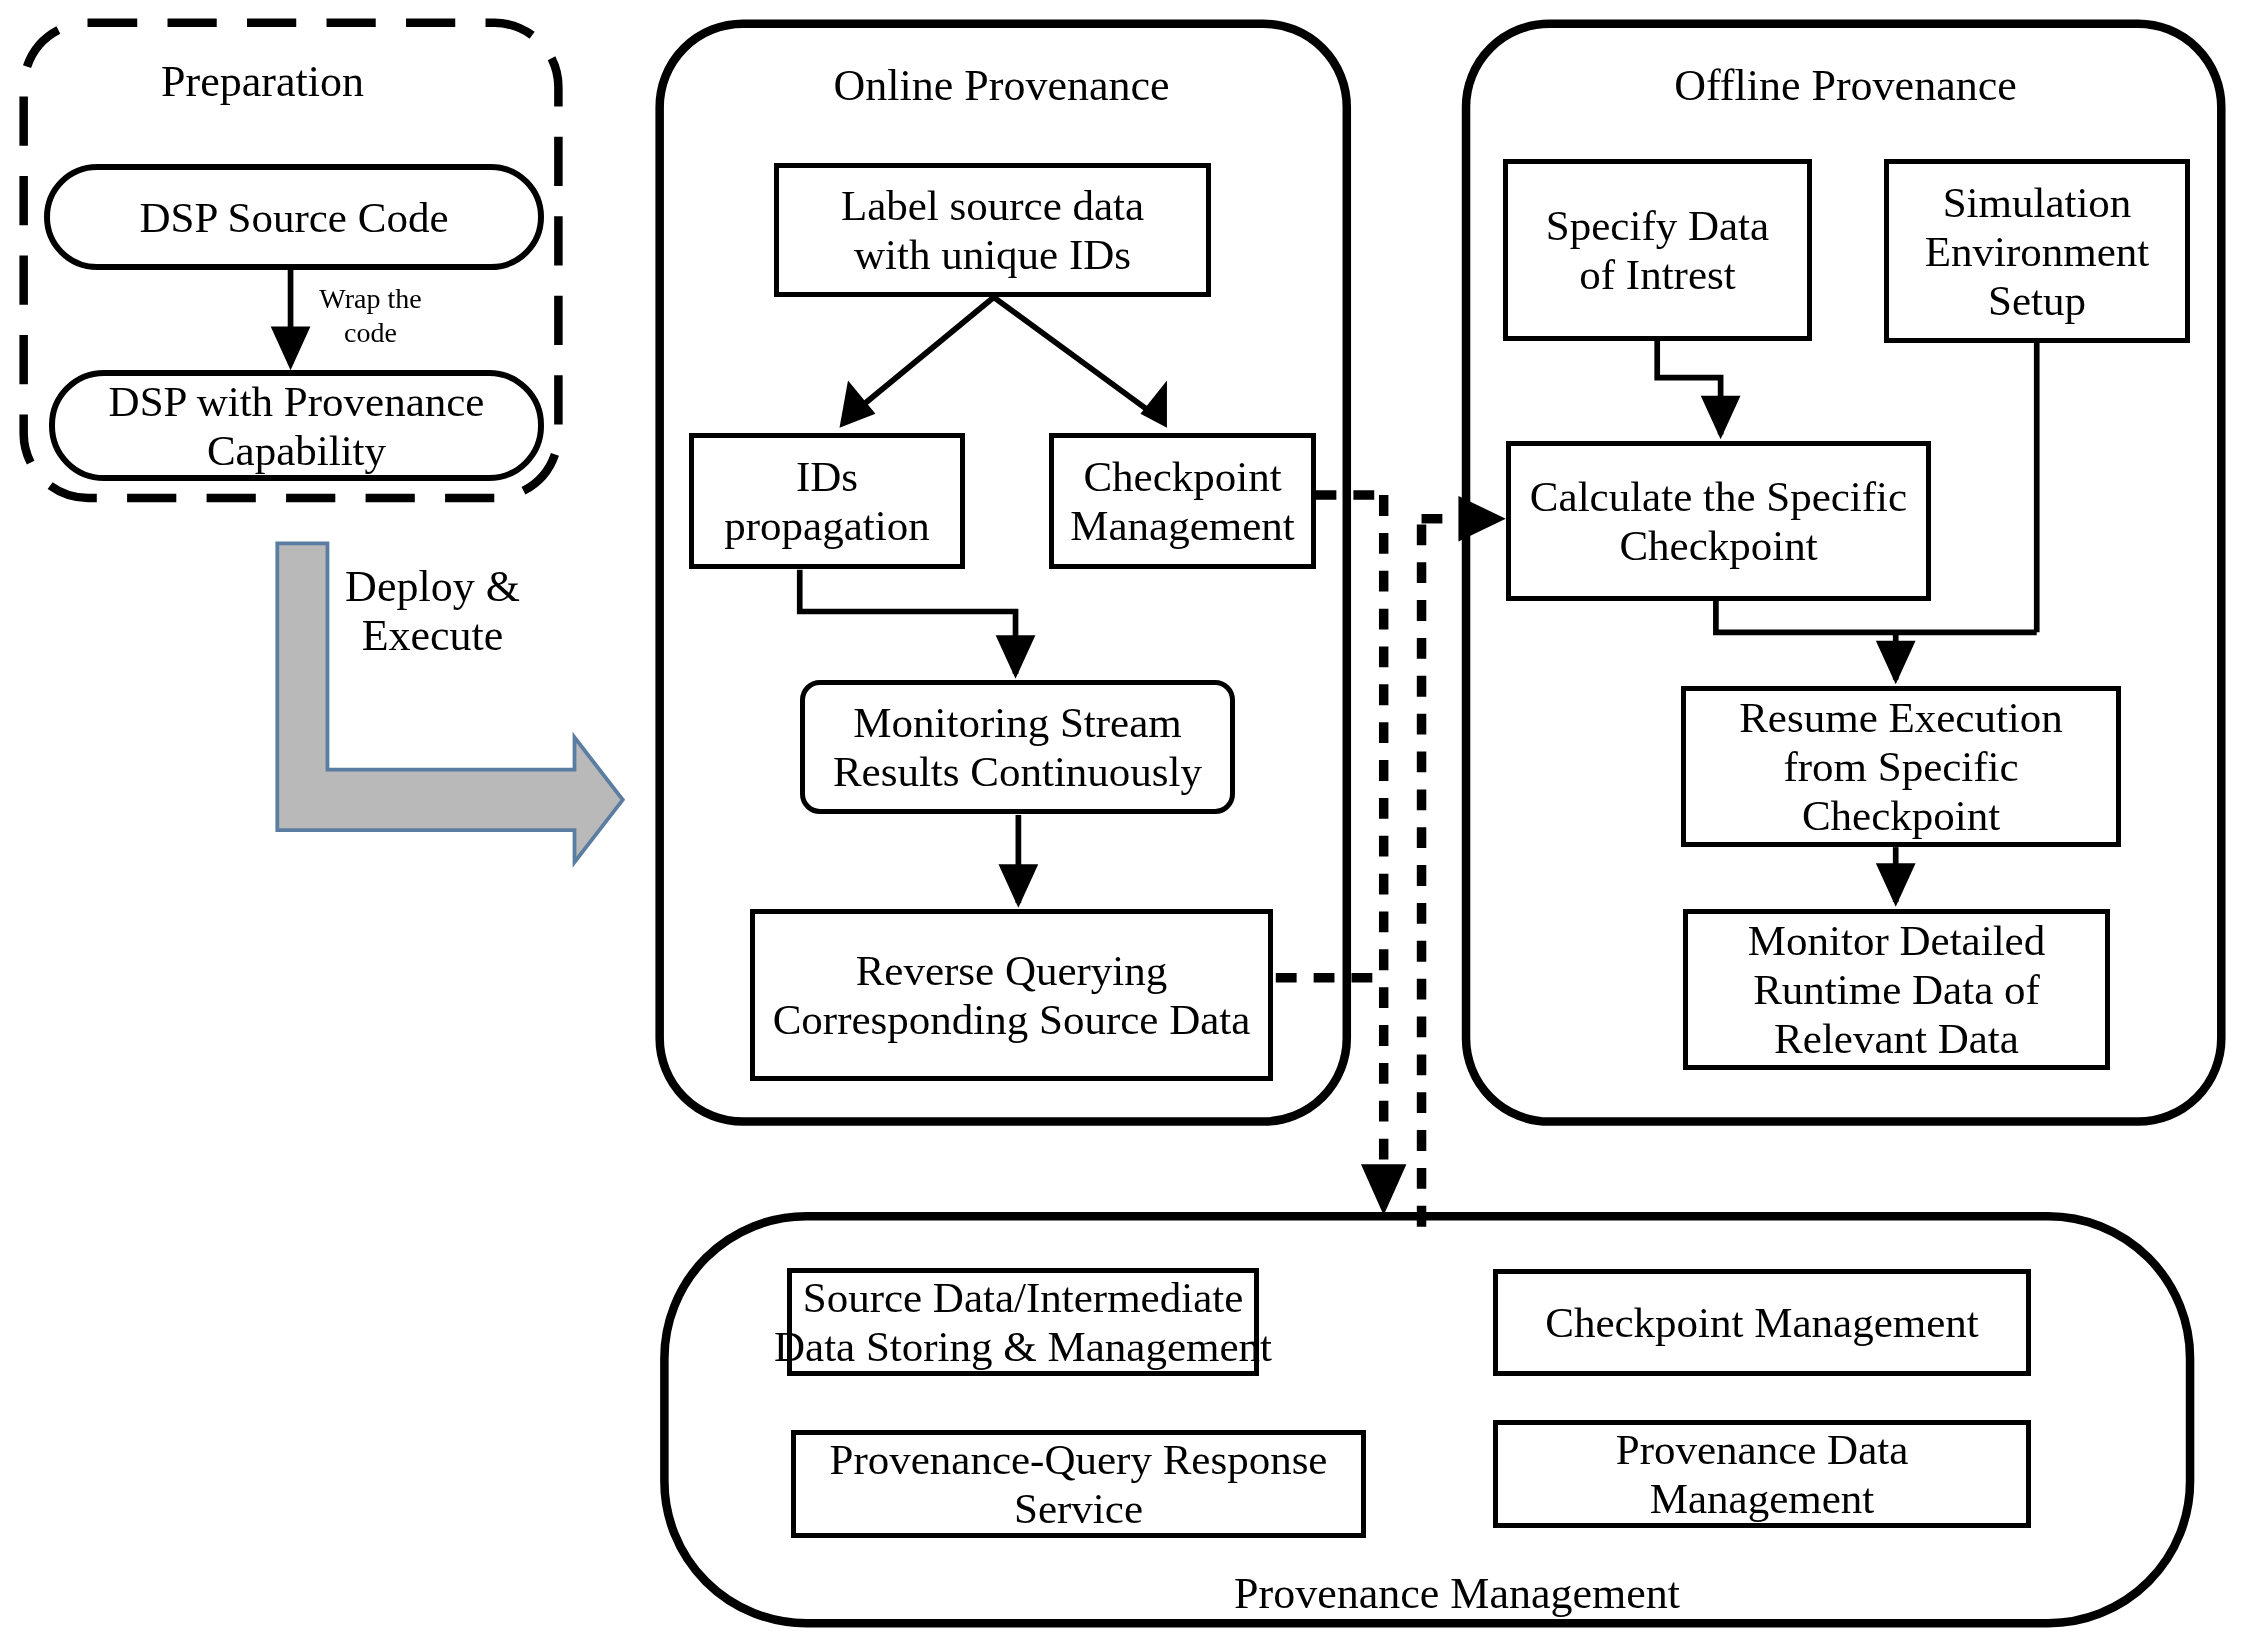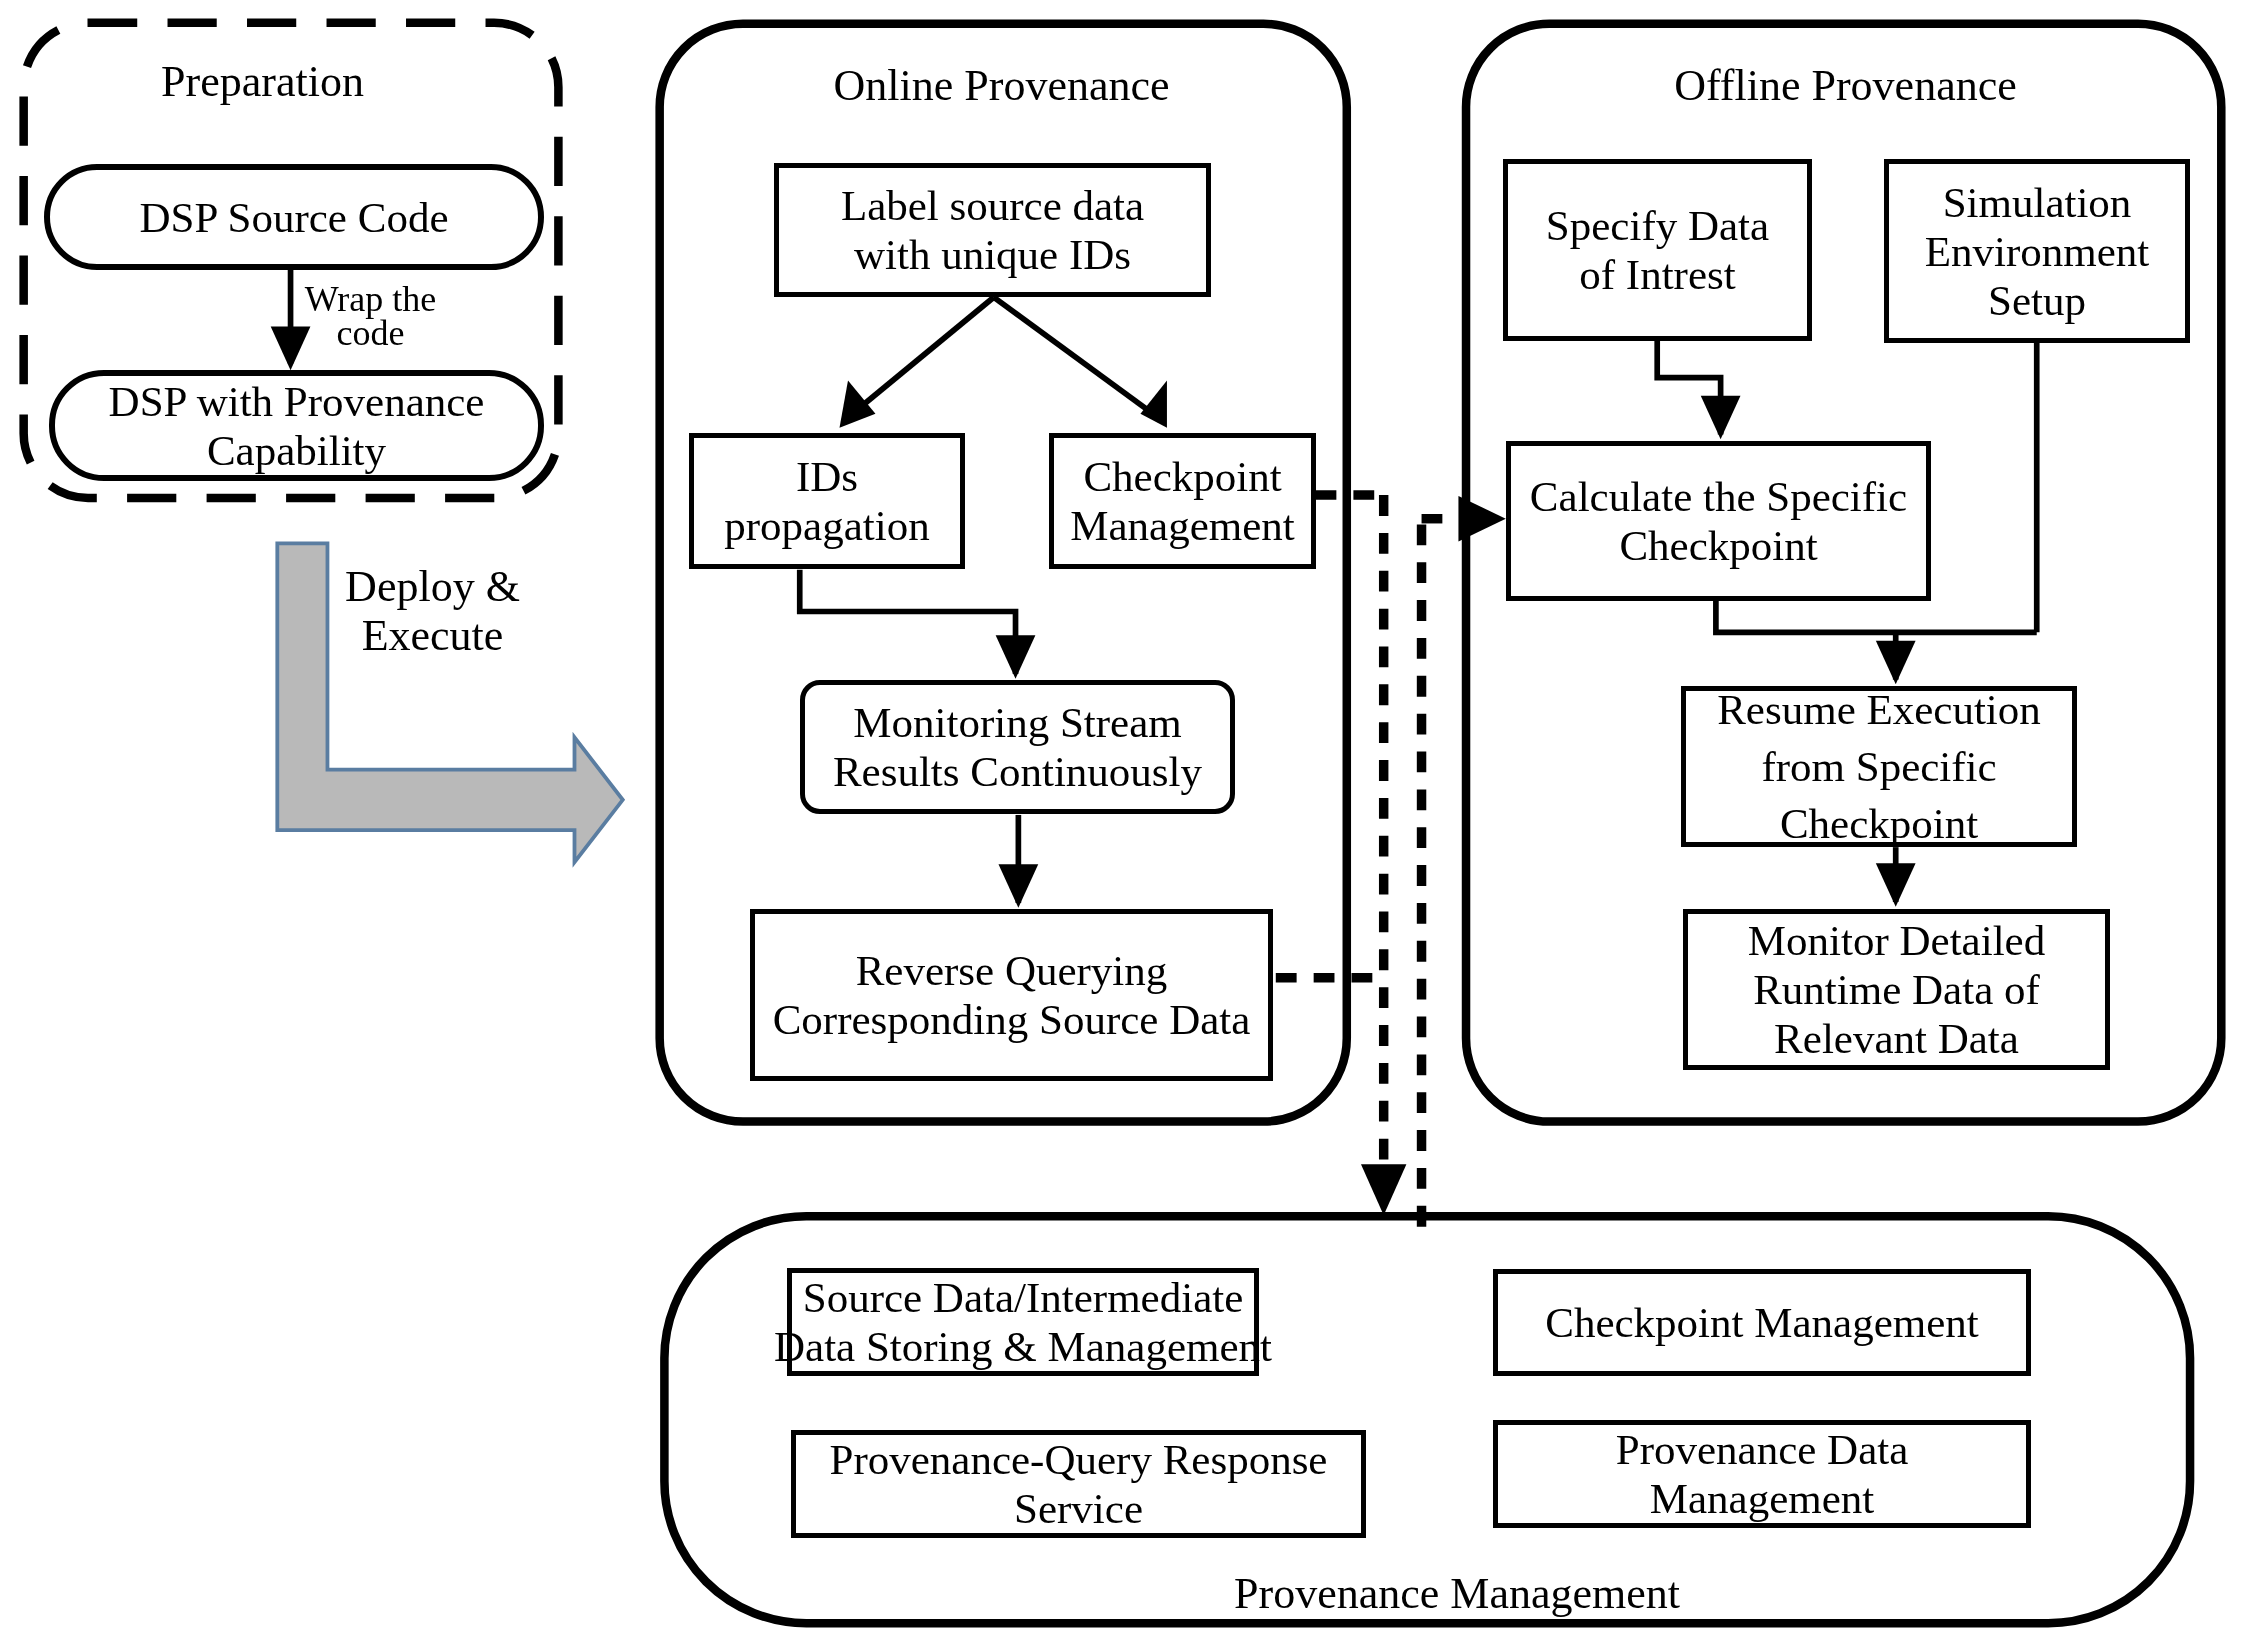--- a/index.html
+++ b/index.html
@@ -12,21 +12,21 @@
     position:absolute;box-sizing:border-box;background:#ffffff;border:5.7px solid #000;
     display:flex;flex-direction:column;align-items:center;justify-content:center;
     text-align:center;font-size:43px;line-height:49px;z-index:2;white-space:nowrap;
   }
   .pill{border-radius:55px;border-width:6.6px;}
   .plain{
     position:absolute;box-sizing:border-box;display:flex;flex-direction:column;
     align-items:center;justify-content:center;text-align:center;
     font-size:44px;line-height:49px;z-index:2;white-space:nowrap;background:transparent;
   }
-  .small{font-size:36px;line-height:34px;}
+  .small{font-size:28px;line-height:34px;}
 </style>
 </head>
 <body>
 
 <div class="stage">
 
   <svg width="2244" height="1646" viewBox="0 0 2371 1739">
 
     <rect x="25" y="24" width="565" height="502" rx="68" fill="none" stroke="#000" stroke-width="9" stroke-dasharray="52 32"></rect>
 
@@ -141,21 +141,21 @@
     <span>Simulation</span>
     <span>Environment</span>
     <span>Setup</span>
   </div>
 
   <div class="node" style="left:1506px;top:441px;width:425px;height:160px;">
     <span>Calculate the Specific</span>
     <span>Checkpoint</span>
   </div>
 
-  <div class="node" style="left:1681px;top:686px;width:396px;height:161px;gap:8px;">
+  <div class="node" style="left:1681px;top:686px;width:440px;height:161px;">
     <span>Resume Execution</span>
     <span>from Specific</span>
     <span>Checkpoint</span>
   </div>
 
   <div class="node" style="left:1683px;top:909px;width:427px;height:161px;">
     <span>Monitor Detailed</span>
     <span>Runtime Data of</span>
     <span>Relevant Data</span>
   </div>

